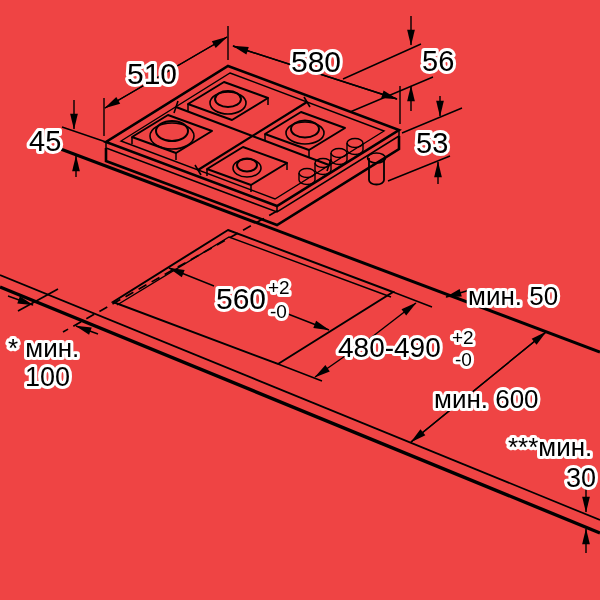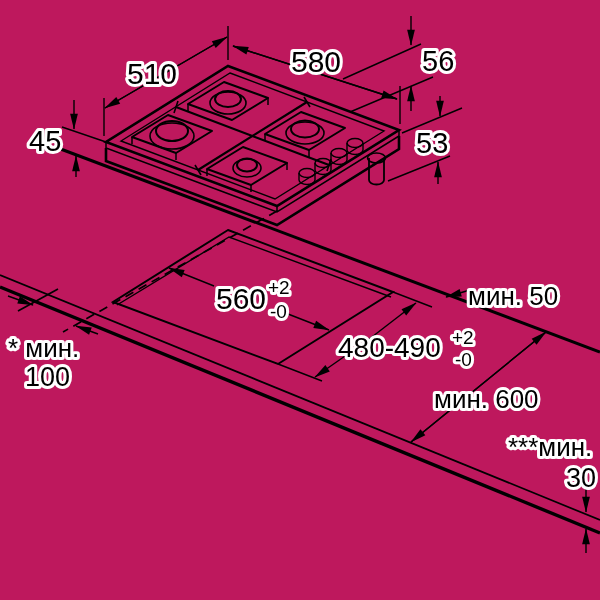--- a/index.html
+++ b/index.html
@@ -1,16 +1,16 @@
 <!DOCTYPE html>
 <html><head>
 <meta charset="utf-8">
 <style>
   html,body{margin:0;padding:0;background:#ffffff;}
-  #stage{position:relative;width:600px;height:600px;background:#be185d;overflow:hidden;
+  #stage{position:relative;width:600px;height:600px;background:#ef4444;overflow:hidden;
          font-family:"Liberation Sans", sans-serif;}
   svg{display:block;}
   .ln{stroke:#000;fill:none;}
   .dim{stroke:#000;stroke-width:1.4;fill:none;}
   .dimtxt{fill:#000;font-family:"Liberation Sans",sans-serif;
           paint-order:stroke;stroke:#fff;stroke-width:6px;stroke-linejoin:round;}
   .big{font-size:30px;}
   .mid{font-size:29px;}
   .cyr{font-size:26px;}
   .tol{font-size:19px;}

